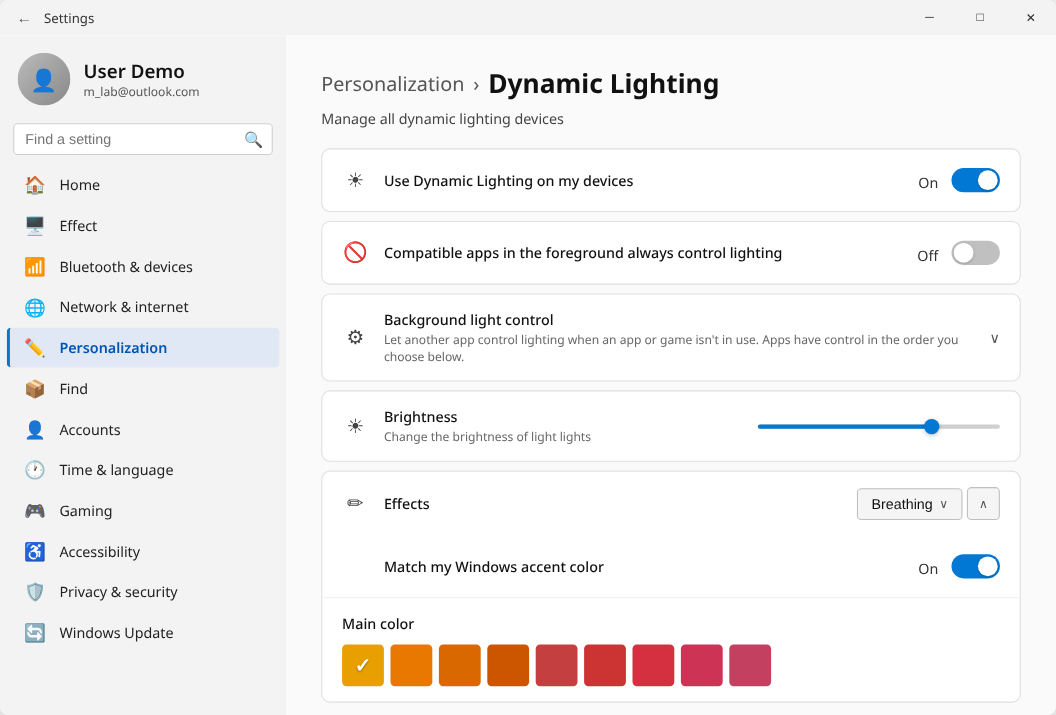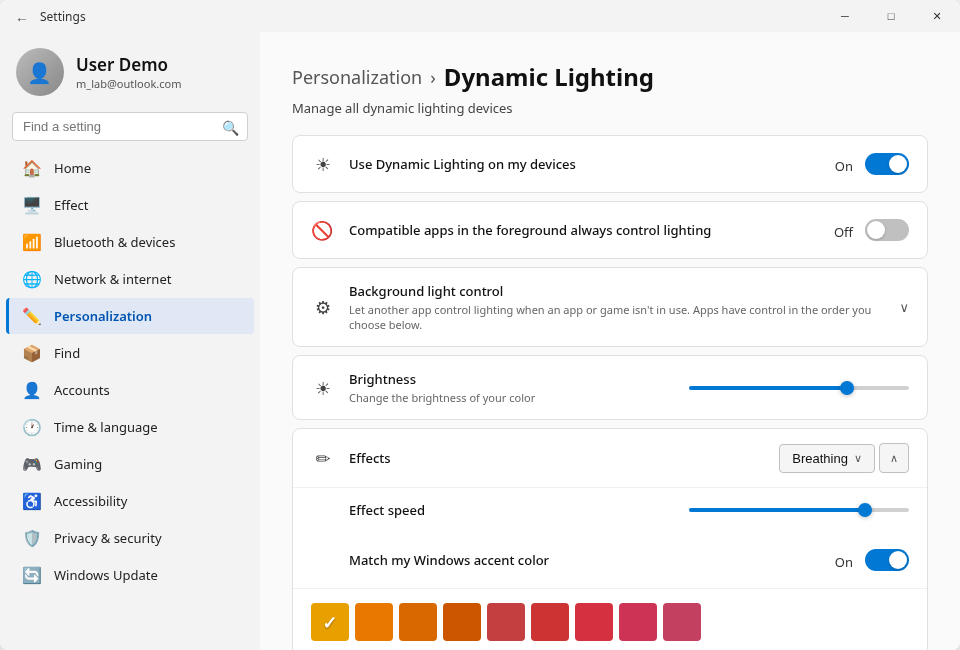--- a/index.html
+++ b/index.html
@@ -507,21 +507,21 @@
           </div>
           <span class="expand-chevron">∨</span>
         </div>
       </div>
 
       <div class="setting-card">
         <div class="setting-row">
           <div class="setting-icon">☀</div>
           <div class="setting-text">
             <div class="setting-label">Brightness</div>
-            <div class="setting-desc">Change the brightness of your color</div>
+            <div class="setting-desc">Change the brightness of light lights</div>
           </div>
           <div class="setting-control">
             <div class="slider-container">
               <div class="slider-track">
                 <div class="slider-fill" style="width: 72%"></div>
                 <div class="slider-thumb" style="left: 72%"></div>
               </div>
             </div>
           </div>
         </div>
@@ -538,45 +538,36 @@
             <button class="dropdown-btn">
               <span>Breathing</span>
               <span class="chevron-icon">∨</span>
             </button>
             <button class="expand-btn">
               <span>∧</span>
             </button>
           </div>
         </div>
 
-        <div class="speed-row">
-          <div class="setting-icon"></div>
-          <span class="speed-label">Effect speed</span>
-          <div class="slider-container">
-            <div class="slider-track">
-              <div class="slider-fill" style="width: 80%"></div>
-              <div class="slider-thumb" style="left: 80%"></div>
-            </div>
-          </div>
-        </div>
 
         <div class="setting-row">
           <div class="setting-icon"></div>
           <div class="setting-text">
             <div class="setting-label">Match my Windows accent color</div>
           </div>
           <div class="setting-control">
             <span class="toggle-label">On</span>
             <div class="toggle on">
               <div class="toggle-thumb"></div>
             </div>
           </div>
         </div>
 
         <div class="color-section">
+          <div class="color-section-title">Main color</div>
           <div class="color-grid">
 
             <div class="color-row">
               <div class="color-swatch selected" style="background:#e8a000"></div>
               <div class="color-swatch" style="background:#e87800"></div>
               <div class="color-swatch" style="background:#d96800"></div>
               <div class="color-swatch" style="background:#cc5500"></div>
               <div class="color-swatch" style="background:#c44040"></div>
               <div class="color-swatch" style="background:#cc3333"></div>
               <div class="color-swatch" style="background:#d43040"></div>

